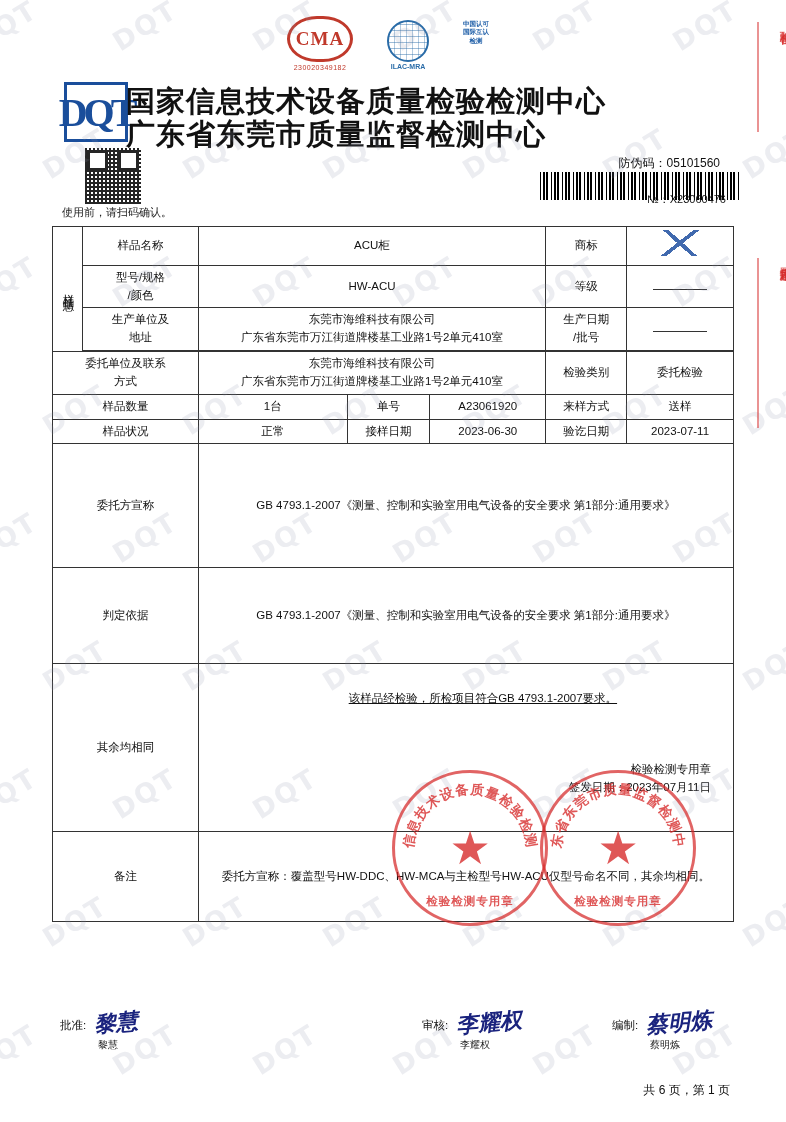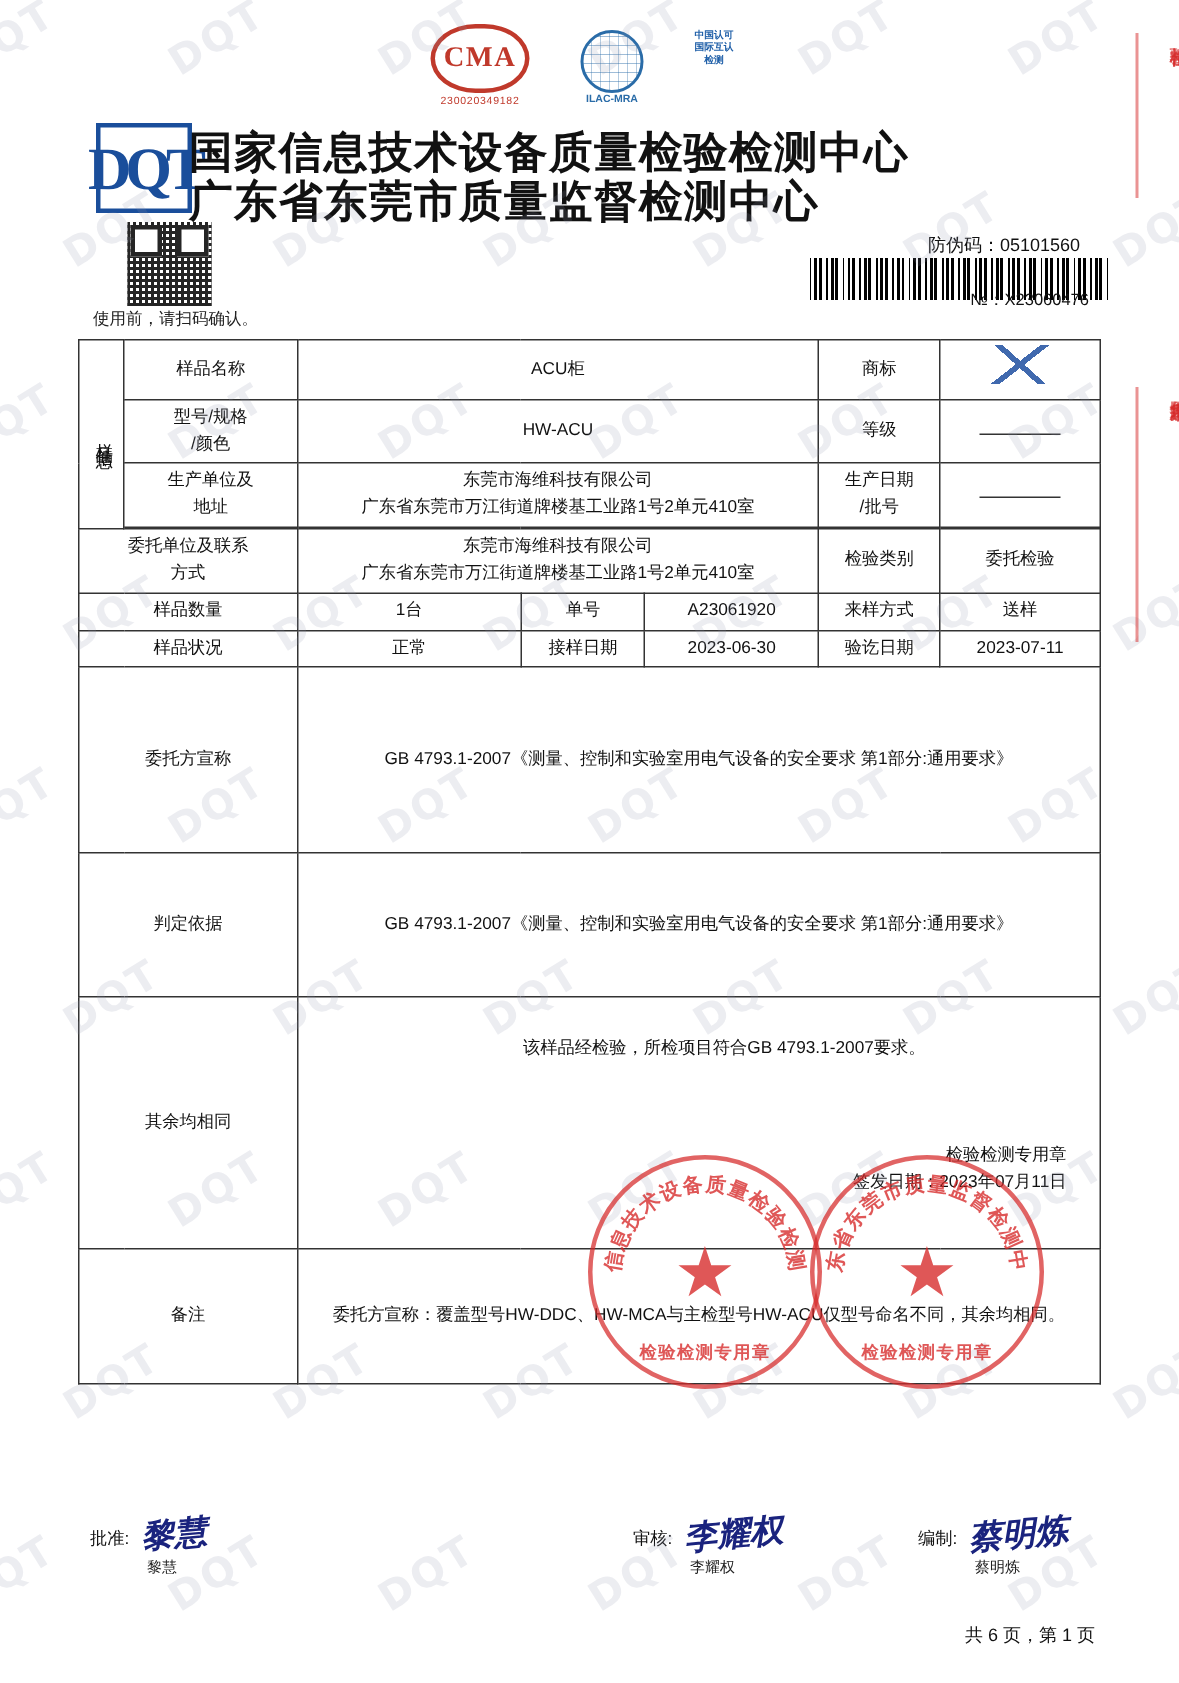--- a/index.html
+++ b/index.html
@@ -210,21 +210,21 @@
     white-space:nowrap;
   }
   .sig .printed{position:absolute;left:38px;top:28px;font-size:10px;color:#222;white-space:nowrap;}
   #sig-approve{left:8px;}
   #sig-review{left:370px;}
   #sig-edit{left:560px;}
 
   .page-foot{
     position:absolute;right:56px;top:1082px;font-size:12px;z-index:3;white-space:nowrap;
   }
-  .conclusion-line{line-height:1.8;}
+  .conclusion-line{line-height:1.8;text-decoration:underline;}
   .issue-date{text-align:right;padding-right:18px;}
 </style>
 </head>
 <body>
 
 <div class="page">
 
   <div class="watermark" id="wm-layer">
       <div class="wm" style="left: -30px; top: 10px;">DQT</div>
       <div class="wm" style="left: 110px; top: 10px;">DQT</div>

